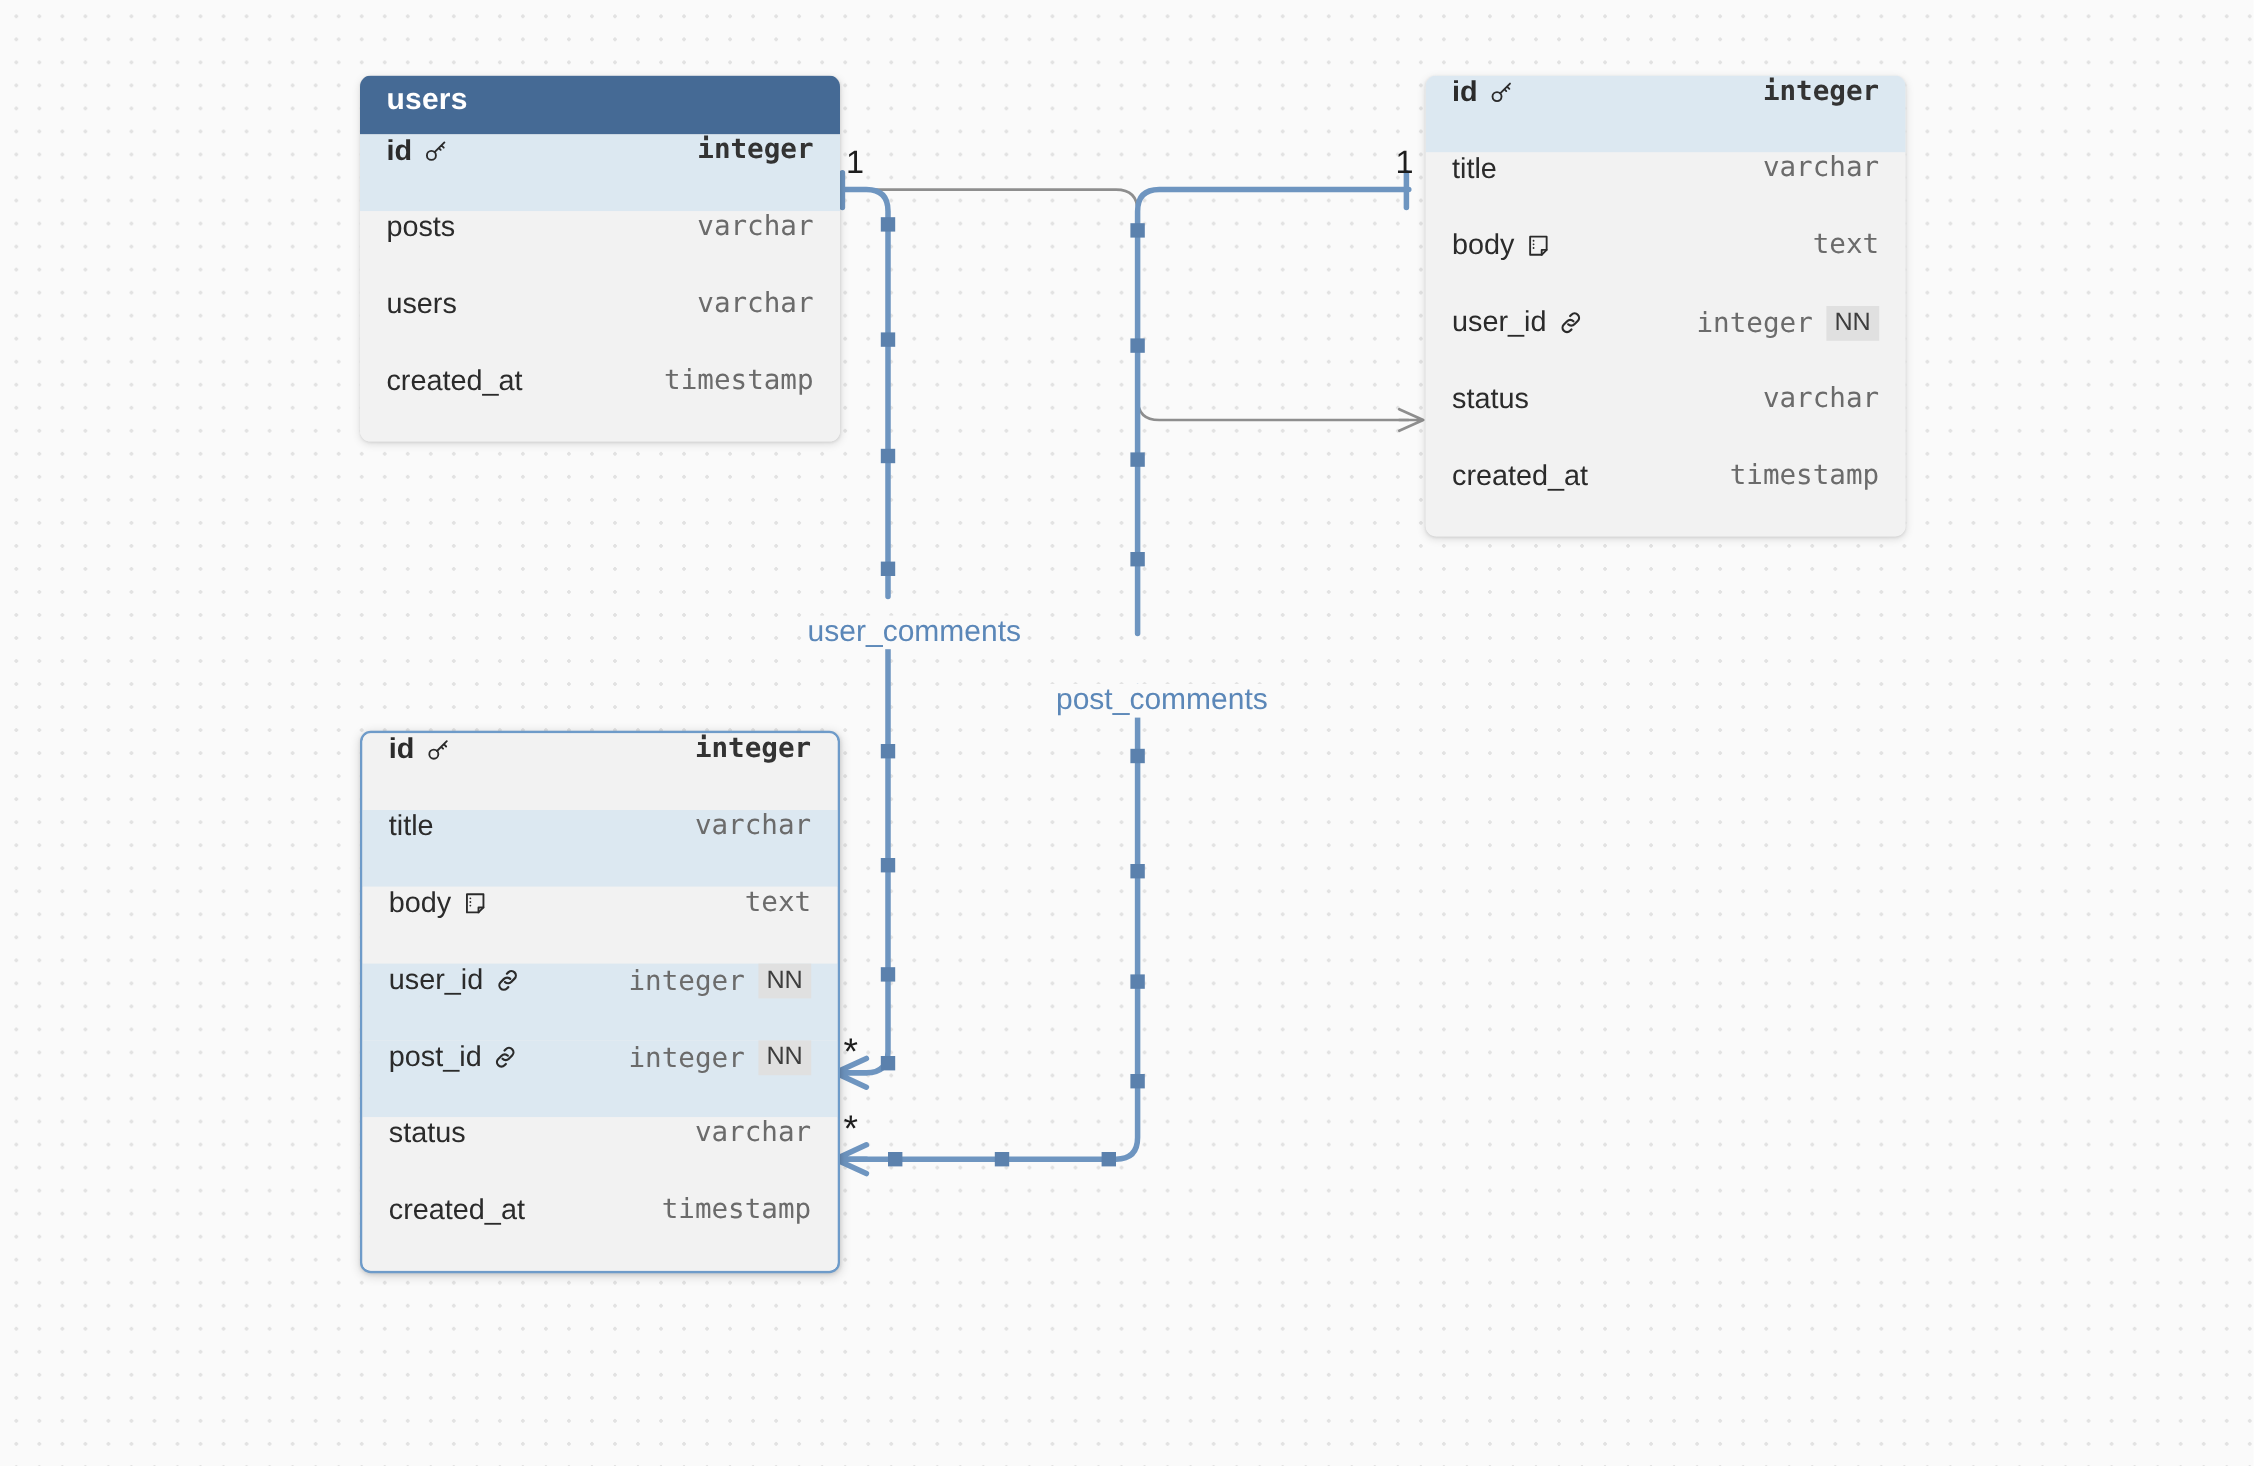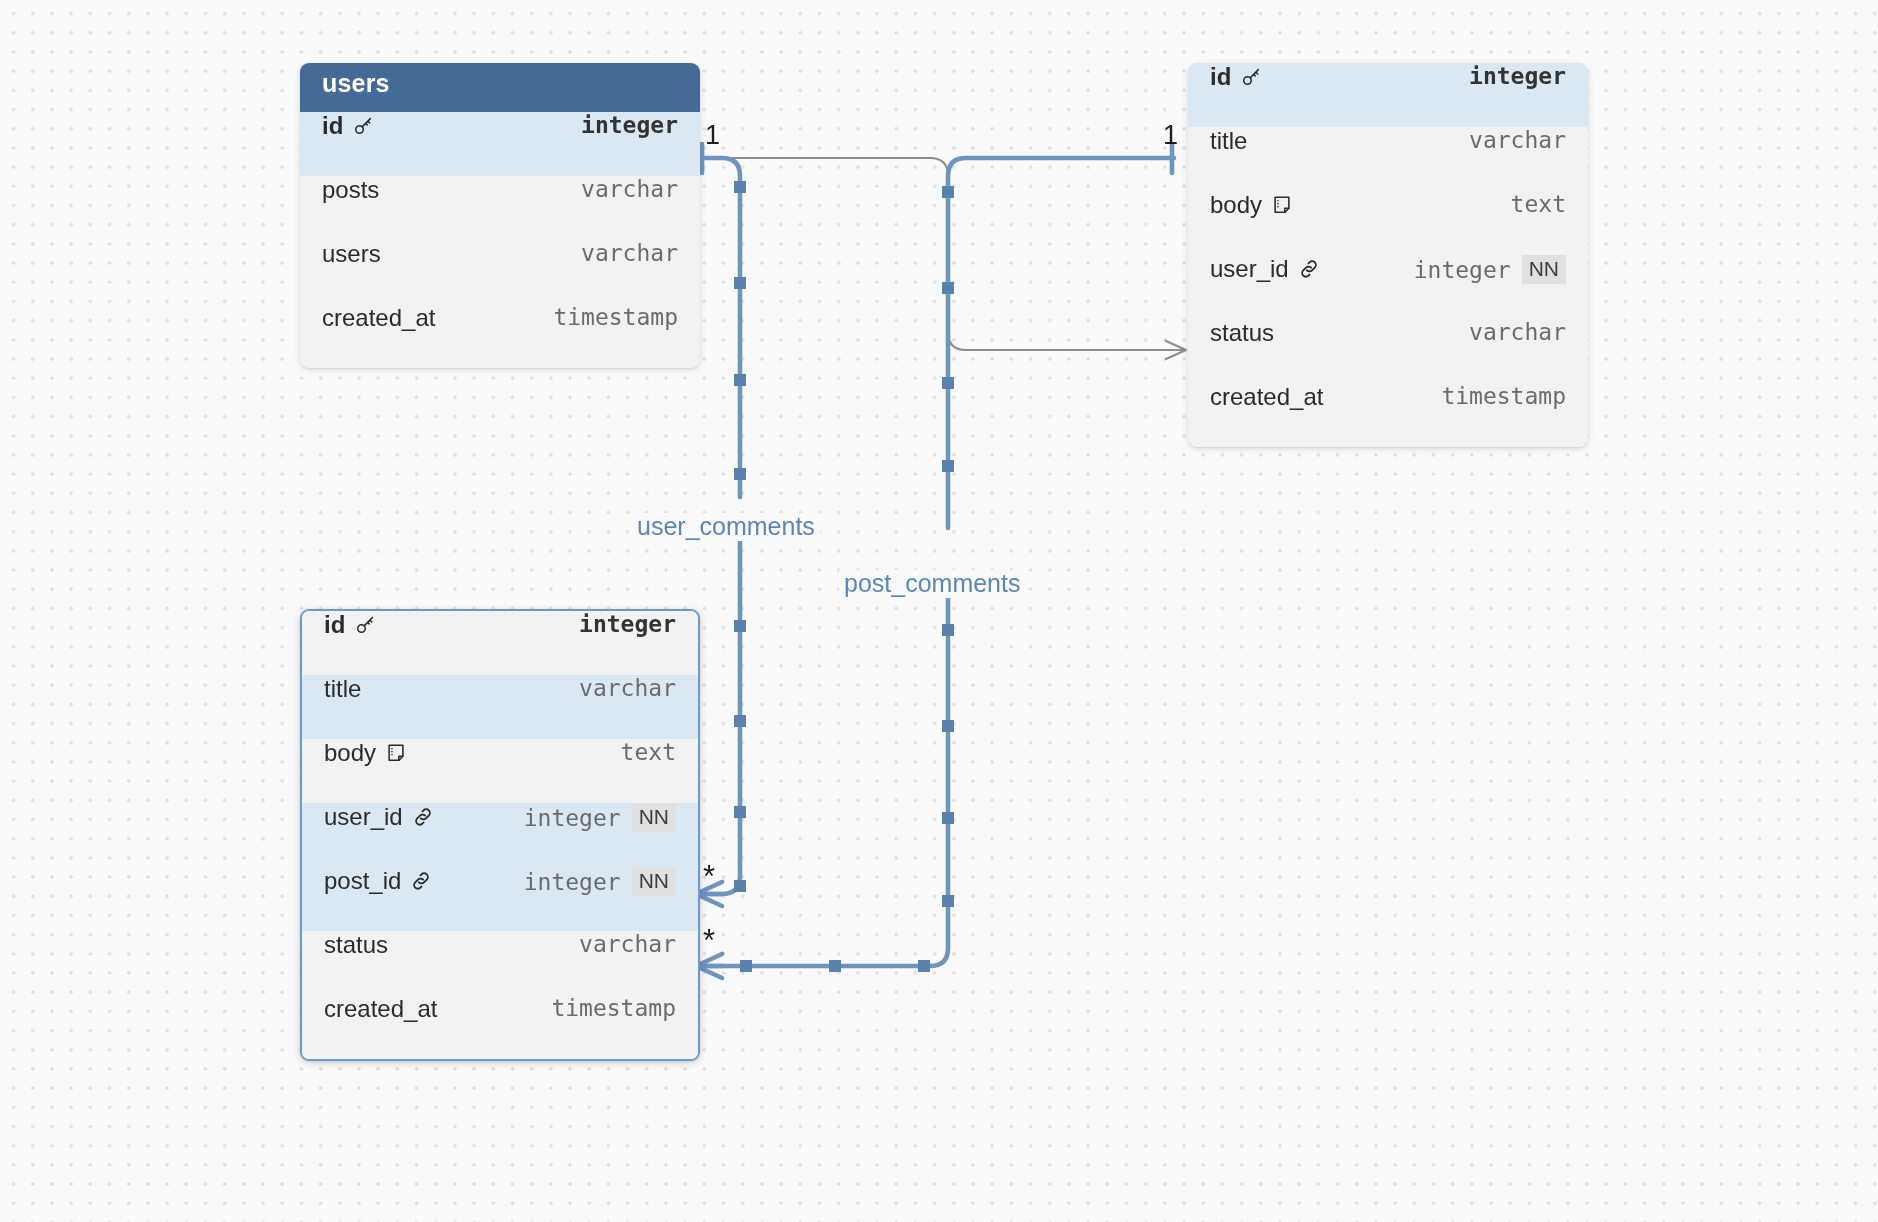--- a/index.html
+++ b/index.html
@@ -110,20 +110,21 @@
   
   .edge-label {
     position: absolute;
     z-index: 6;
     font-size: 25px;
     color: #5b87b8;
     white-space: nowrap;
     background: #fafafa;
     padding: 0 5px;
     line-height: 1.1;
+    margin-left: 36px;
   }
   .card-glyph {
     position: absolute;
     z-index: 6;
     font-size: 27px;
     color: #1d1d1d;
     line-height: 1;
     white-space: nowrap;
   }
   .card-glyph.star { font-size: 31px; }

